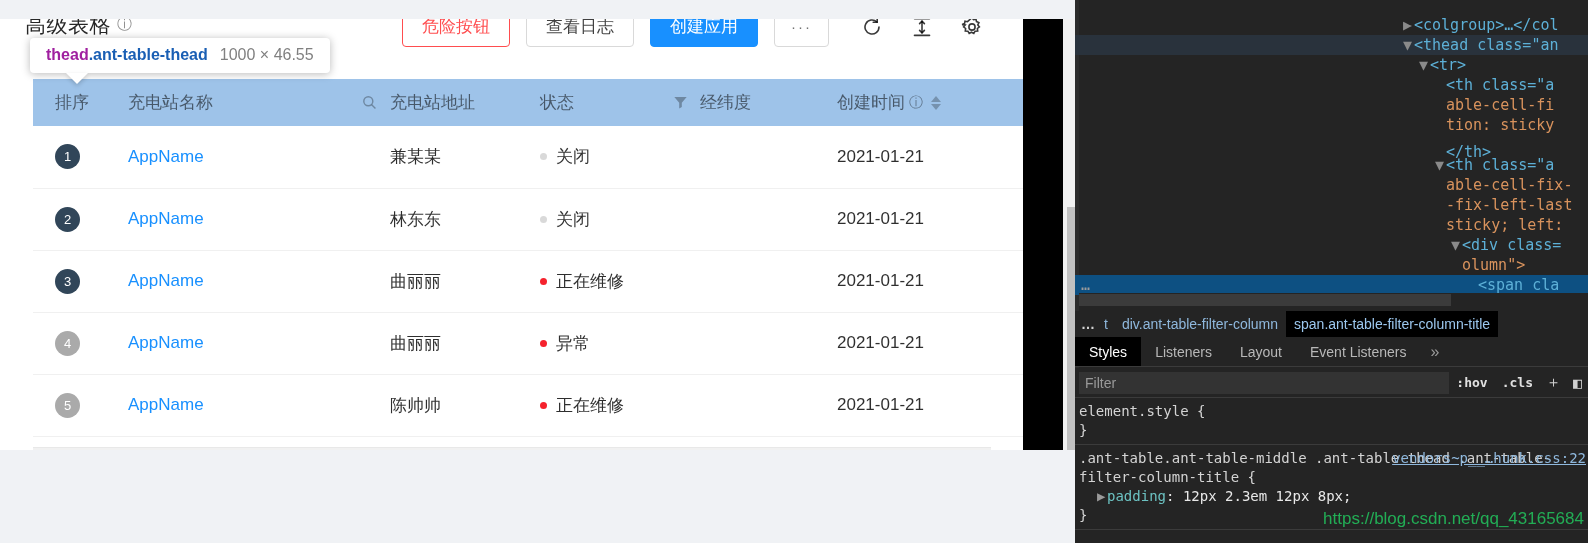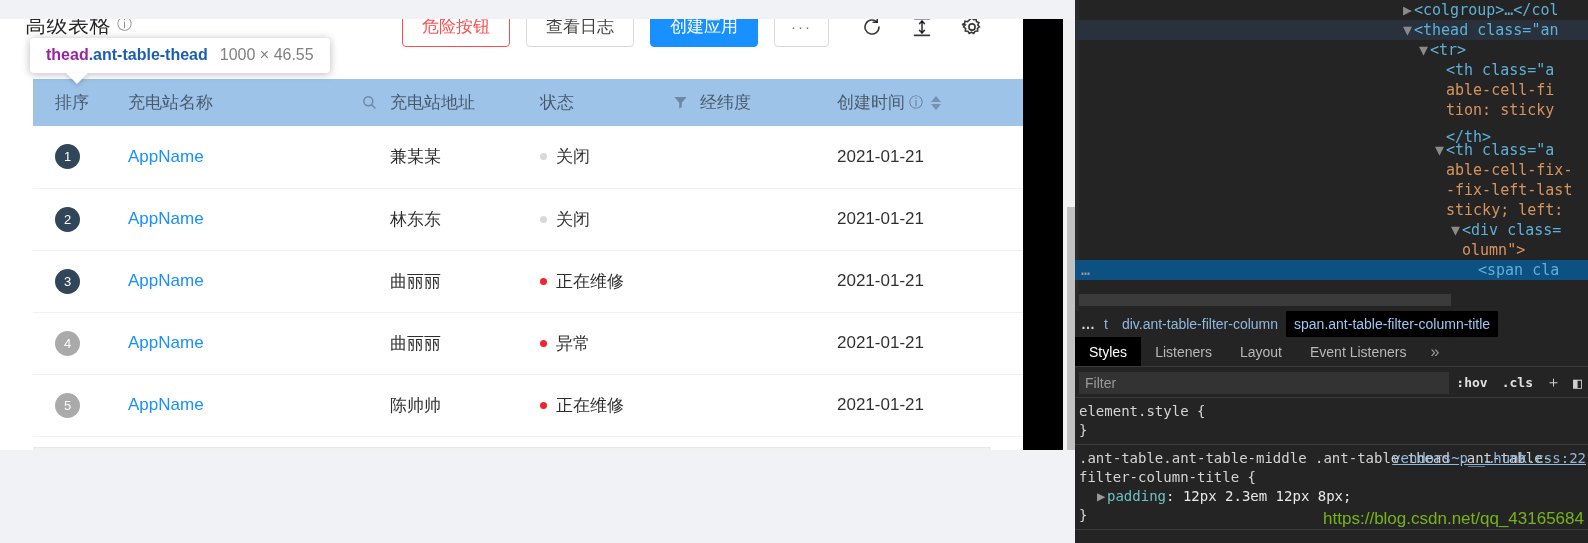--- a/index.html
+++ b/index.html
@@ -184,21 +184,21 @@
   
   #devtools {
     position: absolute; left: 1075px; top: 0;
     width: 513px; height: 543px;
     background: #242424;
     color: #d4d4d4;
     font-family: "DejaVu Sans Mono", "Liberation Mono", monospace;
     overflow: hidden;
   }
   #dom-tree {
-    position: absolute; left: 0; top: 0; width: 513px; height: 293px;
+    position: absolute; left: 0; top: 15px; width: 513px; height: 293px;
     overflow: hidden; font-size: 15px; line-height: 20px;
   }
   .dom-row { position: relative; height: 20px; white-space: nowrap; padding-left: 4px; }
   .dom-row.sel-grey { background: #29323c; }
   .dom-row.sel-blue { background: #0d5082; }
   .dom-inner { position: absolute; white-space: pre; }
   .tw { color: #9c9c9c; }
   .tg { color: #5db0d7; }
   .ta { color: #d9935d; }
   .arrow { color: #8a8a8a; display: inline-block; width: 11px; }
@@ -263,21 +263,21 @@
   .sel { color: #d4d4d4; }
   .prop-k { color: #6cc2c2; }
   .prop-v { color: #e8e8e8; }
   .src-link { color: #8fb8dd; text-decoration: underline; position: absolute; right: 2px; white-space: nowrap; }
   .expander { color: #9a9a9a; display: inline-block; width: 10px; }
   .indent { padding-left: 18px; }
 
   #watermark {
     position: absolute; right: 4px; bottom: 14px;
     font-family: "Liberation Sans", sans-serif;
-    font-size: 17px; color: #84cc16; opacity: .85;
+    font-size: 17px; color: #22c55e; opacity: .85;
     white-space: nowrap; z-index: 30;
   }
   #dt-left-edge { position: absolute; left: 0; top: 0; width: 4px; height: 543px; background: #2b2b2b; }
 </style>
 </head>
 <body>
 
 <div id="root">
 
   <div id="page">

